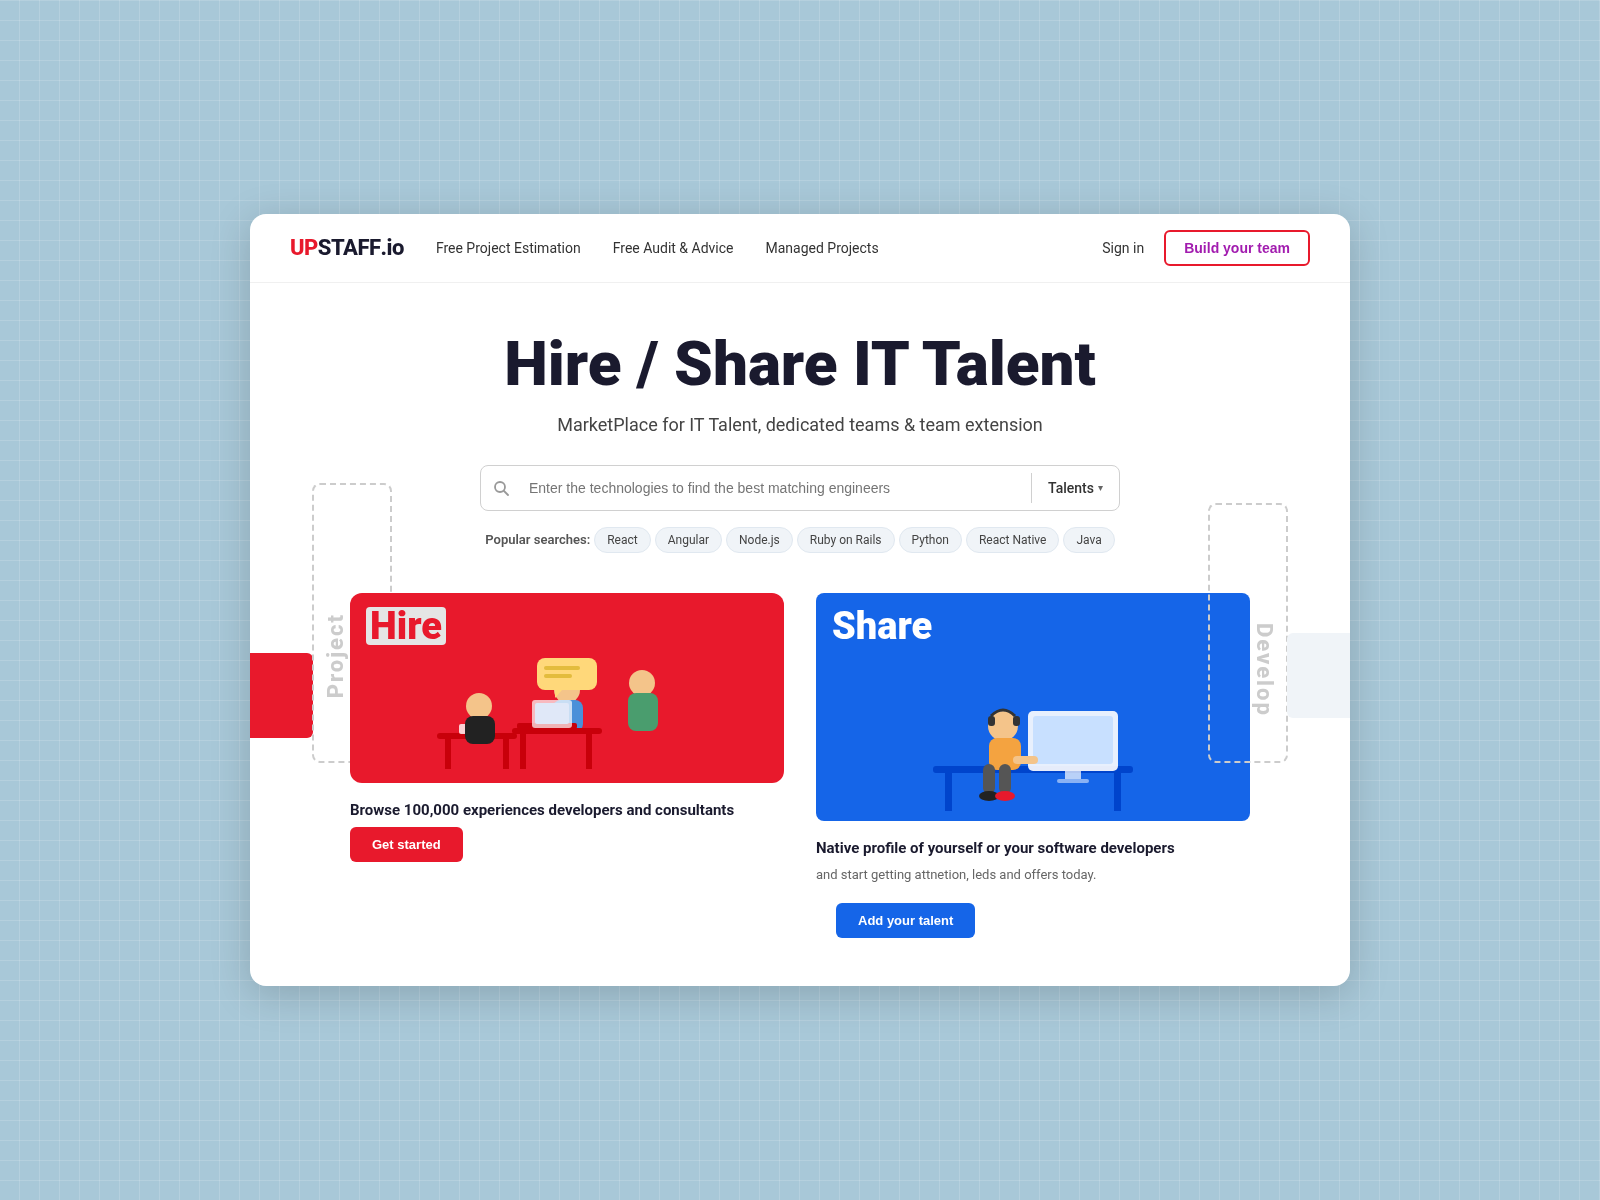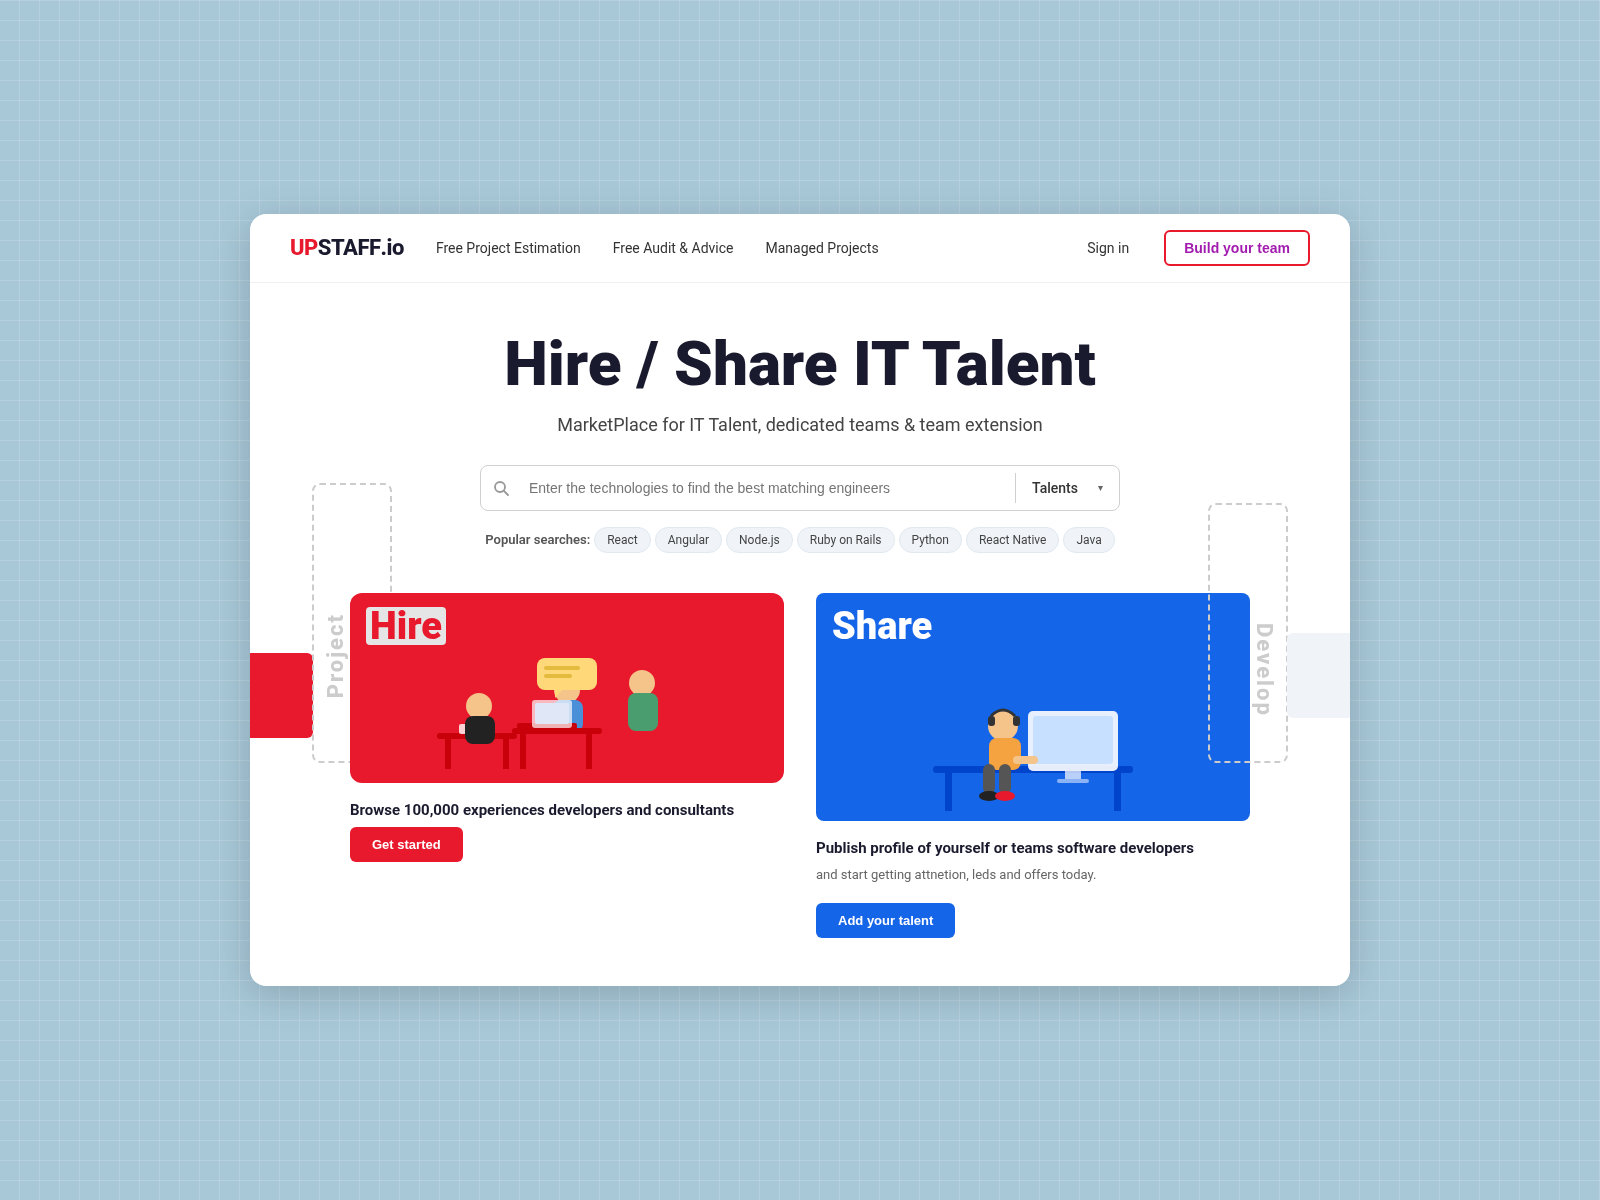--- a/index.html
+++ b/index.html
@@ -48,21 +48,21 @@
     }
     .nav-link {
       color: #333;
       font-size: 14px;
       text-decoration: none;
       cursor: pointer;
     }
     .nav-actions {
       display: flex;
       align-items: center;
-      gap: 35px;
+      gap: 20px;
     }
     .sign-in {
       font-size: 14px;
       color: #333;
       cursor: pointer;
       text-decoration: none;
     }
     .build-team-btn {
       border: 2px solid #e8192c;
       color: #a21caf;
@@ -120,21 +120,21 @@
       background: transparent;
     }
     .search-divider {
       width: 1px;
       height: 30px;
       background: #d0d0d0;
     }
     .search-dropdown {
       display: flex;
       align-items: center;
-      gap: 20px;
+      gap: 4px;
       padding: 0 16px;
       font-size: 14px;
       color: #333;
       font-weight: 500;
       cursor: pointer;
       white-space: nowrap;
     }
     .chevron-icon {
       font-size: 10px;
       color: #666;
@@ -304,20 +304,21 @@
     }
     .btn-blue {
       background: #1565e8;
       color: #fff;
       border: none;
       padding: 10px 22px;
       border-radius: 6px;
       font-size: 13px;
       font-weight: 600;
       cursor: pointer;
+      margin-left: 20px;
     }
   </style>
 </head>
 <body>
 
 <div class="browser-window">
 
   <nav class="navbar">
     <a class="logo" href="#">
       <span class="logo-up">UP</span>
@@ -436,21 +437,21 @@
           <rect x="126" y="108" width="12" height="30" rx="6" fill="#555"></rect>
 
           <ellipse cx="116" cy="140" rx="10" ry="5" fill="#222"></ellipse>
           <ellipse cx="132" cy="140" rx="10" ry="5" fill="#e8192c"></ellipse>
 
           <path d="M118 60 Q130 48 142 60" stroke="#333" stroke-width="3" fill="none"></path>
           <rect x="115" y="60" width="7" height="10" rx="3" fill="#333"></rect>
           <rect x="140" y="60" width="7" height="10" rx="3" fill="#333"></rect>
         </svg>
       </div>
-      <div class="card-title">Publish profile of yourself or teams software developers</div>
+      <div class="card-title">Native profile of yourself or your software developers</div>
       <div class="card-desc">and start getting attnetion, leds and offers today.</div>
       <button class="btn-blue">Add your talent</button>
     </div>
 
     <div class="dashed-box-right"></div>
     <span class="develop-label">Develop</span>
     <div class="side-deco-right"></div>
   </div>
 
 </div>

